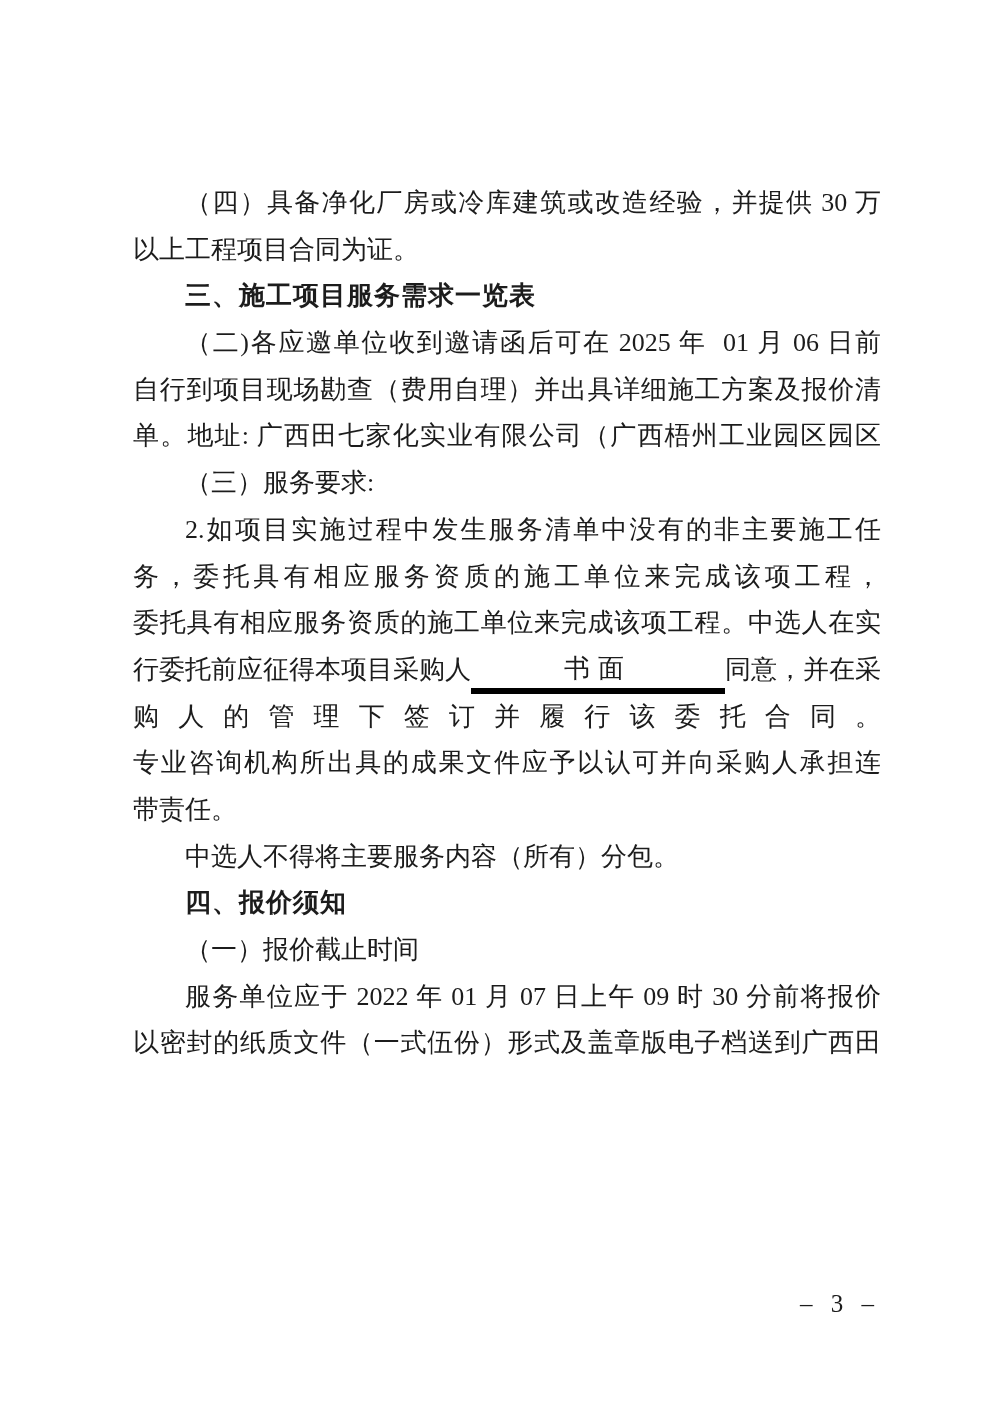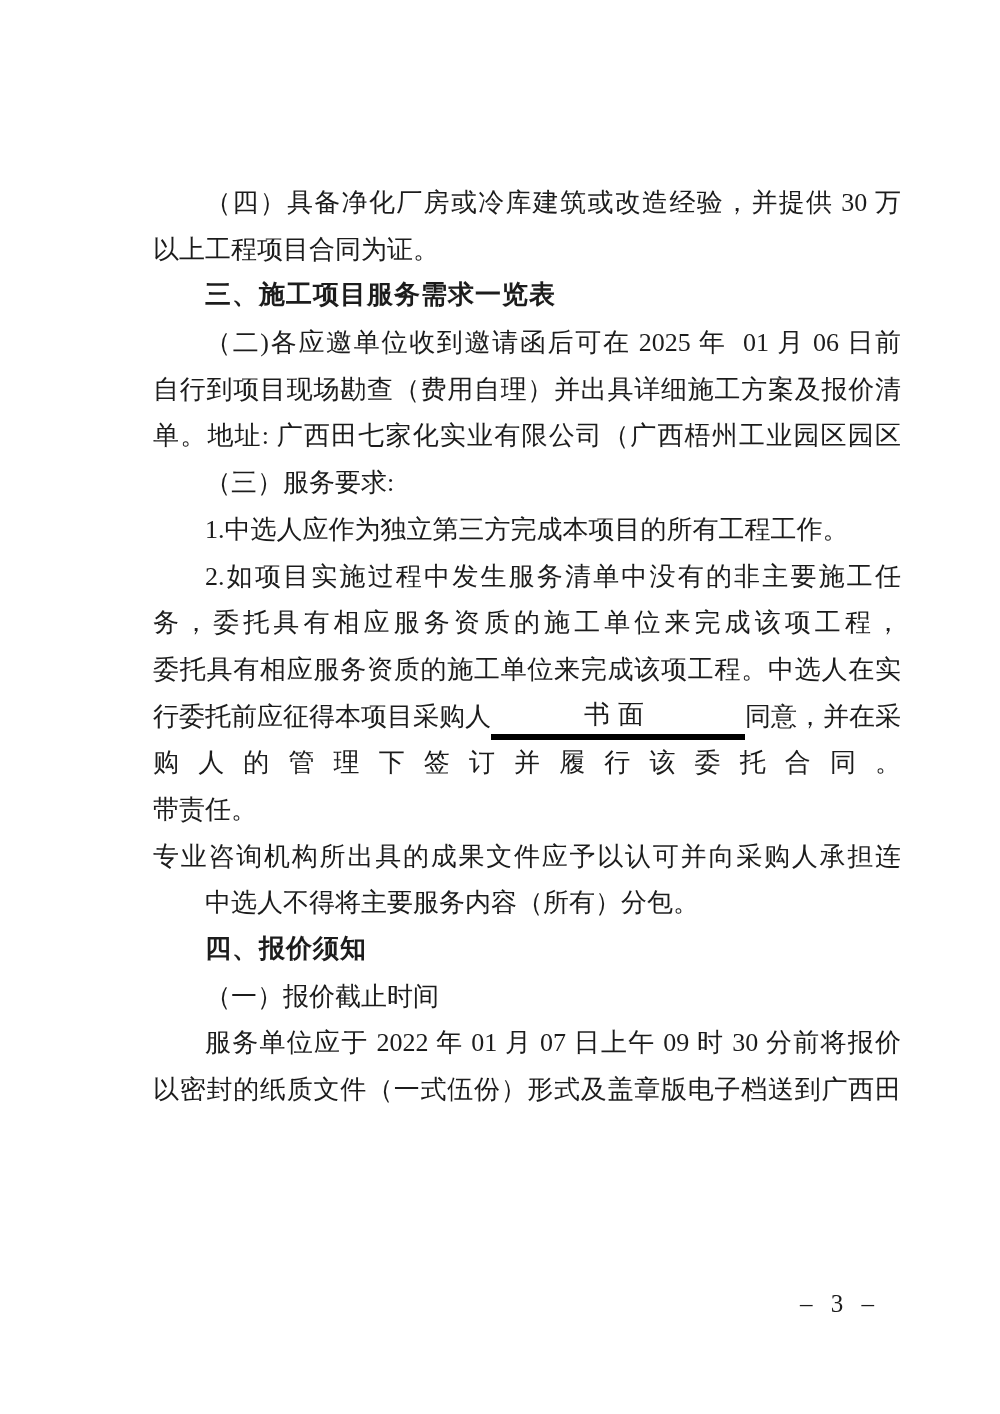--- a/index.html
+++ b/index.html
@@ -12,21 +12,20 @@
     background: #ffffff;
     position: relative;
     overflow: hidden;
     font-family: "Liberation Serif", "DejaVu Serif", serif;
     color: #1c1c1c;
   }
   .page {
     position: absolute;
     inset: 0;
     background: #ffffff;
-    margin-left: 20px;
   }
   .document-body {
     position: absolute;
     left: 133px;
     top: 180px;
     width: 748px;
     font-size: 26px;
     line-height: 46.7px;
   }
   .line {
@@ -37,36 +36,36 @@
     text-align: left;
   }
   .line.indent {
     text-indent: 2em;
   }
   .line.justify {
     text-align: justify;
     text-align-last: justify;
   }
   .line.heading {
-    font-family: Liberation Mono, monospace;
+    font-family: Liberation Serif, serif;
     font-weight: bold;
     letter-spacing: 1px;
   }
   .line.blank-line {
     display: flex;
-    align-items: center;
+    align-items: flex-end;
     text-indent: 0;
   }
   .line.blank-line > span {
     white-space: pre;
   }
   .underline-blank {
     flex: 1 1 auto;
     height: 42px;
-    border-bottom: 8px solid #000000;
+    border-bottom: 6px solid #000000;
     text-align: center;
     letter-spacing: 8px;
     overflow: visible;
   }
   .page-number {
     position: absolute;
     top: 1289px;
     right: 120px;
     font-size: 25px;
     line-height: 30px;
@@ -79,28 +78,27 @@
 
 <div class="page">
   <div class="document-body">
       <div class="line indent justify">（四）具备净化厂房或冷库建筑或改造经验，并提供 30 万</div>
       <div class="line">以上工程项目合同为证。</div>
       <div class="line indent heading">三、施工项目服务需求一览表</div>
       <div class="line indent justify">（二)各应邀单位收到邀请函后可在 2025 年  01 月 06 日前</div>
       <div class="line justify">自行到项目现场勘查（费用自理）并出具详细施工方案及报价清</div>
       <div class="line justify">单。地址: 广西田七家化实业有限公司（广西梧州工业园区园区</div>
       <div class="line indent">（三）服务要求:</div>
-      <div class="line indent">1.中选人应作为独立第三方完成本项目的所有工程工作。</div>
       <div class="line indent justify">2.如项目实施过程中发生服务清单中没有的非主要施工任</div>
       <div class="line justify">务，委托具有相应服务资质的施工单位来完成该项工程，中选人应</div>
       <div class="line justify">委托具有相应服务资质的施工单位来完成该项工程。中选人在实</div>
       <div class="line blank-line"><span>行委托前应征得本项目采购人</span><span class="underline-blank">书面</span><span>同意，并在采</span></div>
       <div class="line justify">购人的管理下签订并履行该委托合同。中选人不得将主要服务内容</div>
+      <div class="line justify">专业咨询机构所出具的成果文件应予以认可并向采购人承担连</div>
       <div class="line">带责任。</div>
-      <div class="line justify">专业咨询机构所出具的成果文件应予以认可并向采购人承担连</div>
       <div class="line indent">中选人不得将主要服务内容（所有）分包。</div>
       <div class="line indent heading">四、报价须知</div>
       <div class="line indent">（一）报价截止时间</div>
       <div class="line indent justify">服务单位应于 2022 年 01 月 07 日上午 09 时 30 分前将报价</div>
       <div class="line justify">以密封的纸质文件（一式伍份）形式及盖章版电子档送到广西田</div>
     </div>
   <div class="page-number">– 3 –</div>
 </div>
 
 </body></html>

